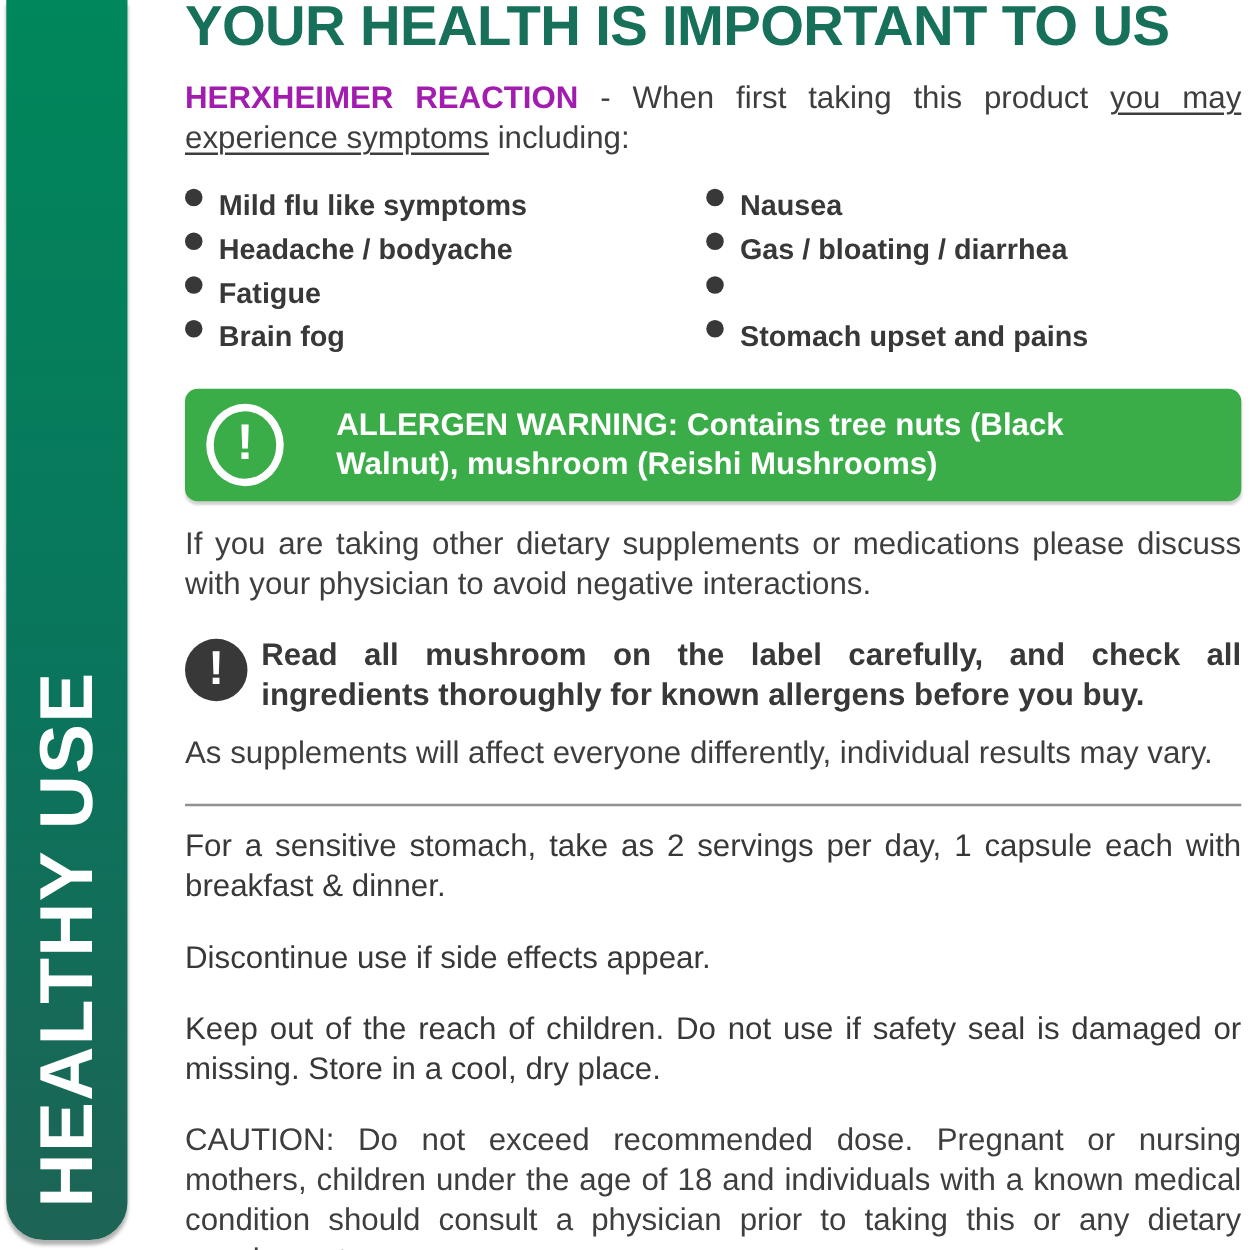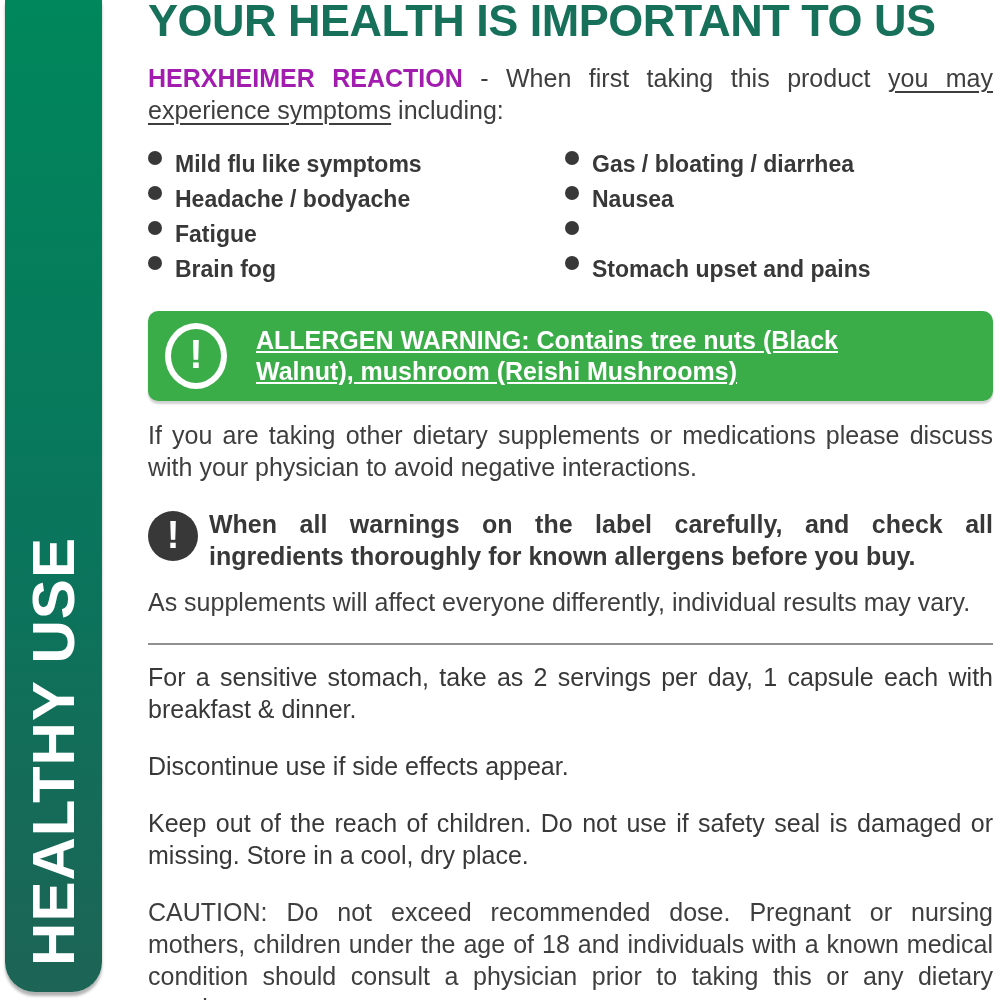--- a/index.html
+++ b/index.html
@@ -38,21 +38,21 @@
   
   .banner{
     margin-top:20px;height:90px;background:#3aad49;border-radius:10px;
     display:flex;align-items:center;box-shadow:0 3px 2px rgba(0,0,0,.18);
   }
   .ring{
     width:50px;height:50px;border:6px solid #ffffff;border-radius:50%;
     margin-left:17px;flex:none;display:flex;align-items:center;justify-content:center;
     color:#ffffff;font-weight:700;font-size:40px;line-height:1;padding-bottom:4px;box-sizing:content-box;
   }
-  .banner-text{color:#ffffff;font-weight:700;font-size:25px;line-height:31px;margin-left:29px;max-width:640px;text-decoration:underline;}
+  .banner-text{color:#ffffff;font-weight:700;font-size:25px;line-height:31px;margin-left:42px;max-width:640px;}
   
   .read-block{margin-top:13px;display:flex;align-items:flex-start;}
   .excl-circle{
     width:50px;height:50px;border-radius:50%;background:#383838;flex:none;margin-top:3px;
     display:flex;align-items:center;justify-content:center;
     color:#ffffff;font-weight:700;font-size:38px;line-height:1;padding-bottom:3px;box-sizing:border-box;
   }
   .read-text{margin-left:11px;font-weight:700;font-size:25px;line-height:32px;text-align:justify;color:#383838;}
   .mt14{margin-top:14px;} .mt16{margin-top:16px;} .mt18{margin-top:18px;}
   .divider{border:none;border-top:2px solid #909090;margin:23px 0 0 0;width:100%;}
@@ -86,25 +86,25 @@
           <span>Fatigue</span>
         </div>
       <div class="sym-item">
           <span class="dot"></span>
           <span>Brain fog</span>
         </div>
     </div>
     <div class="sym-col-right">
       <div class="sym-item">
           <span class="dot"></span>
-          <span>Gas / bloating / diarrhea</span>
+          <span>Nausea</span>
         </div>
       <div class="sym-item">
           <span class="dot"></span>
-          <span>Nausea</span>
+          <span>Gas / bloating / diarrhea</span>
         </div>
       <div class="sym-item">
           <span class="dot"></span>
         </div>
       <div class="sym-item">
           <span class="dot"></span>
           <span>Stomach upset and pains</span>
         </div>
     </div>
   </div>
@@ -115,21 +115,21 @@
       </div>
     <div class="banner-text">ALLERGEN WARNING: Contains tree nuts (Black Walnut), mushroom (Reishi Mushrooms)</div>
   </div>
 
   <p class="para mt18">If you are taking other dietary supplements or medications please discuss with your physician to avoid negative interactions.</p>
 
   <div class="read-block">
     <div class="excl-circle">
         <span>!</span>
       </div>
-    <div class="read-text">When all warnings on the label carefully, and check all ingredients thoroughly for known allergens before you buy.</div>
+    <div class="read-text">Read all mushroom on the label carefully, and check all ingredients thoroughly for known allergens before you buy.</div>
   </div>
 
   <p class="para mt14">As supplements will affect everyone differently, individual results may vary.</p>
 
   <hr class="divider">
 
   <p class="para para-bold mt16">For a sensitive stomach, take as 2 servings per day, 1 capsule each with breakfast &amp; dinner.</p>
 
   <p class="para para-bold mt14">Discontinue use if side effects appear.</p>
 

